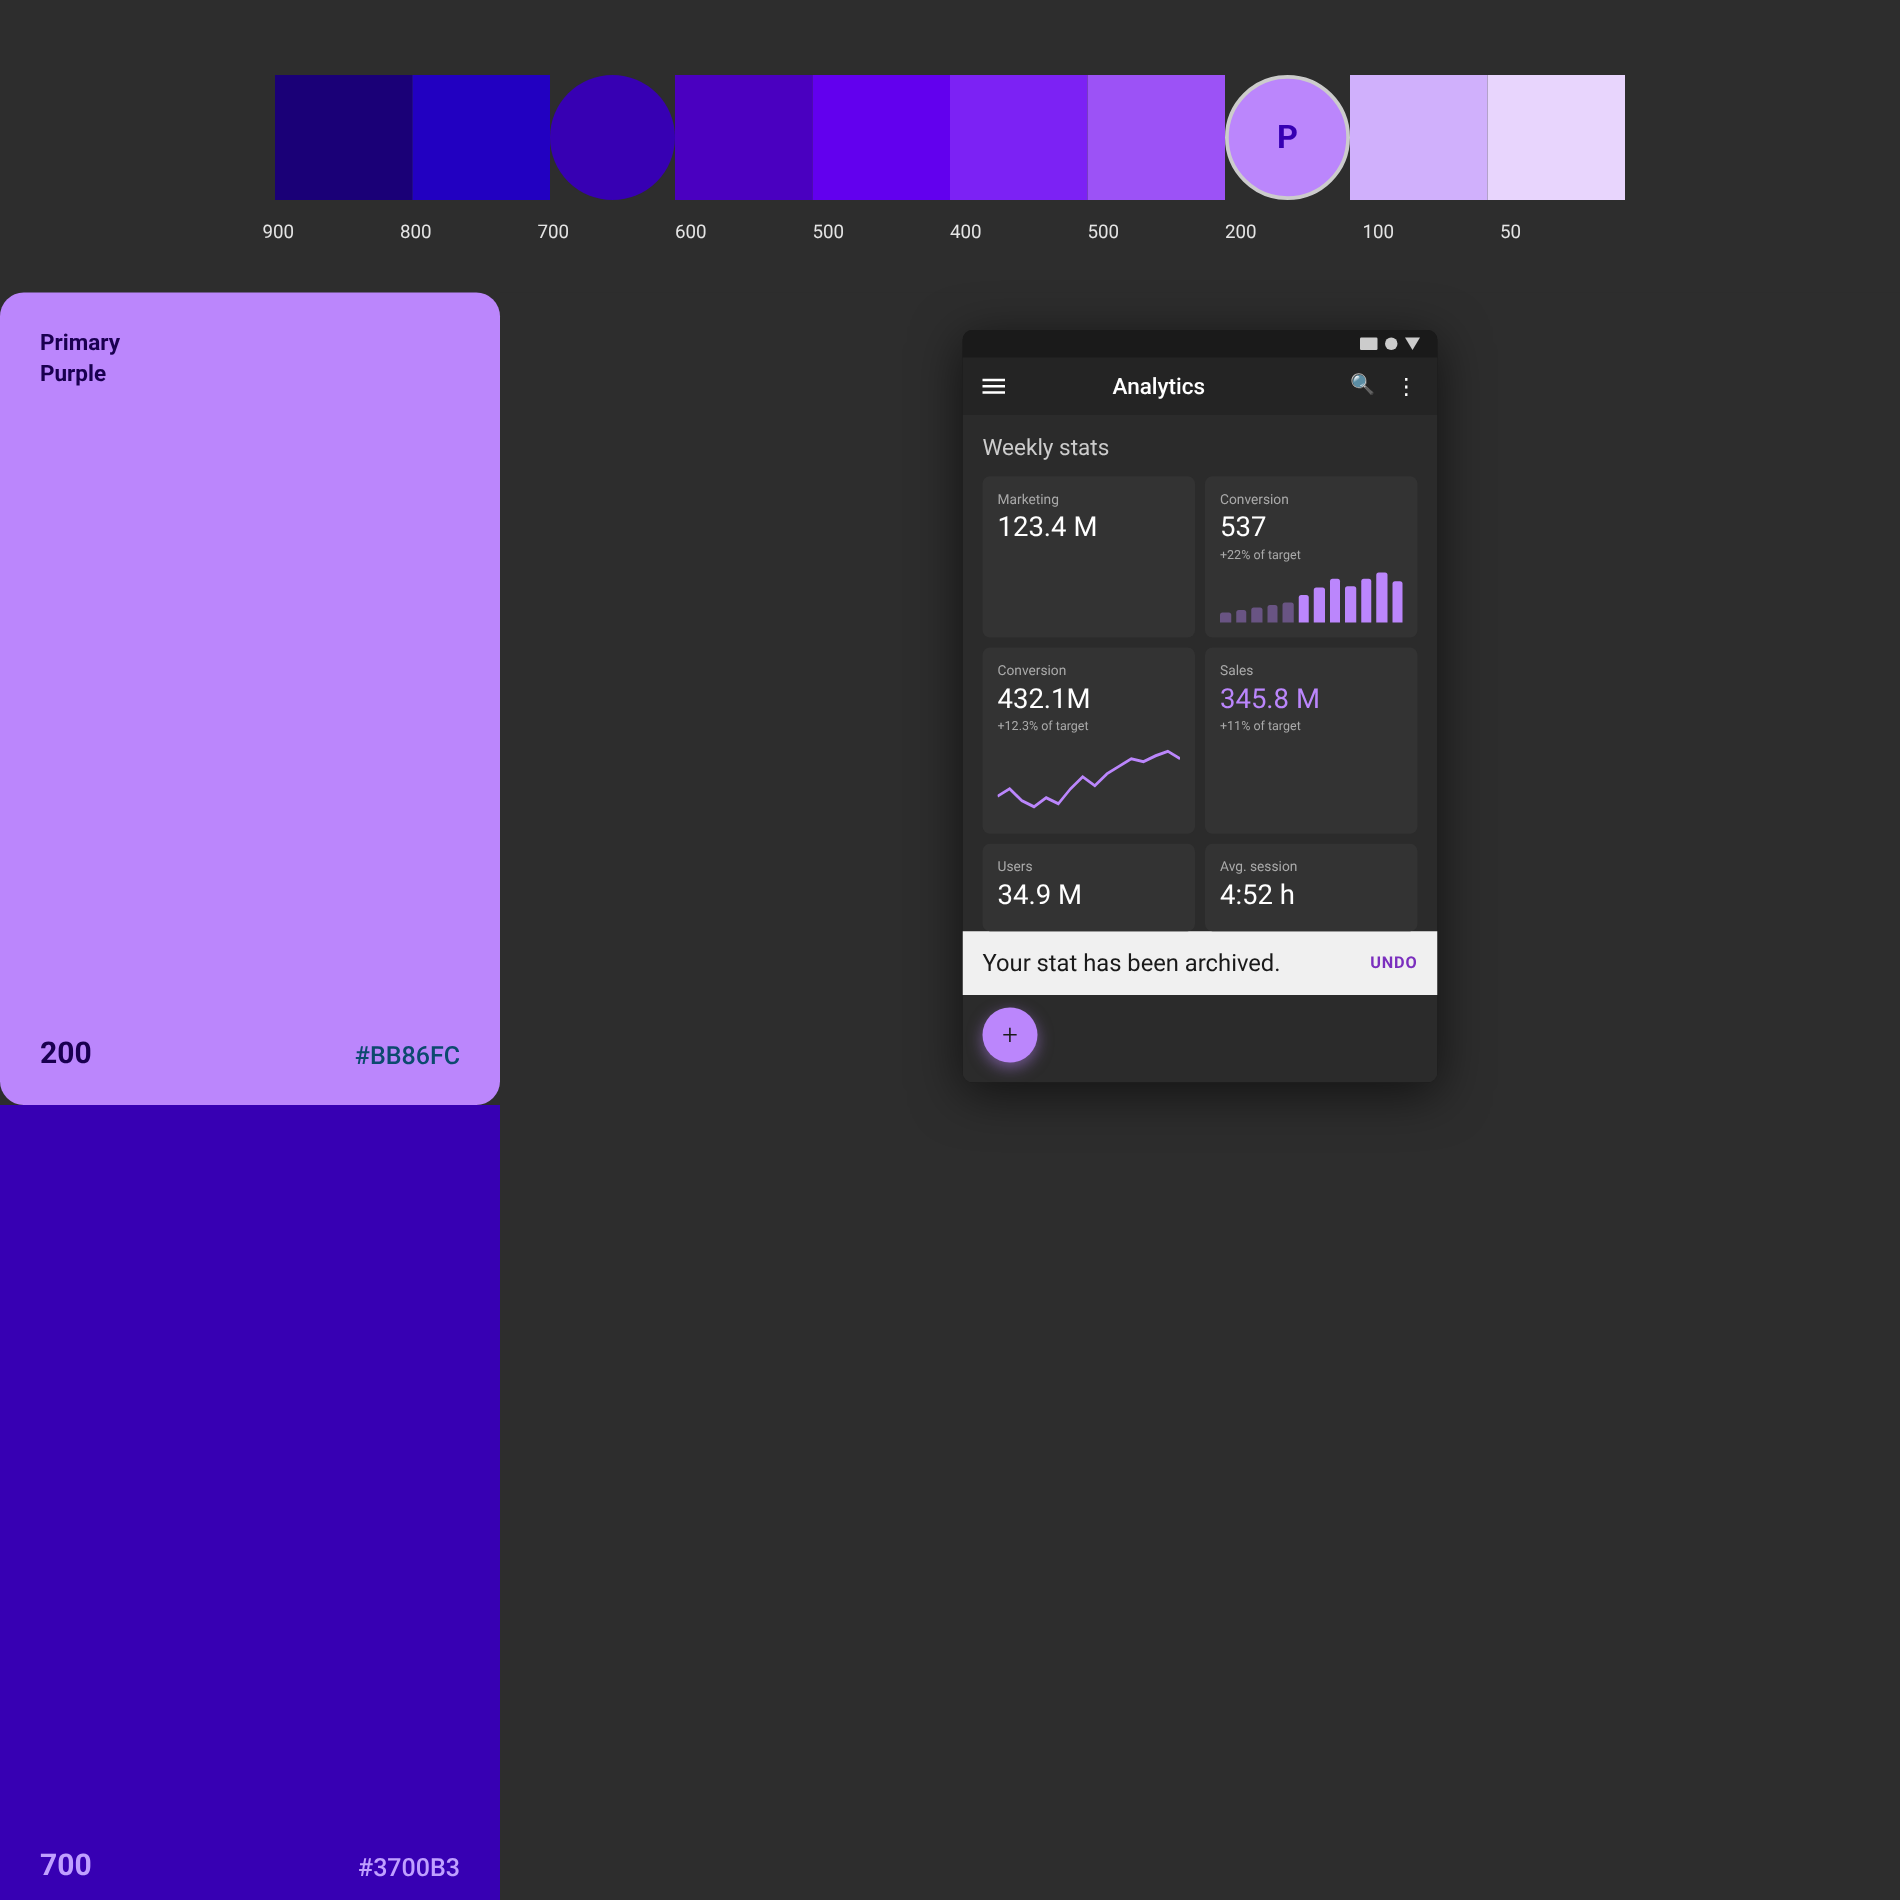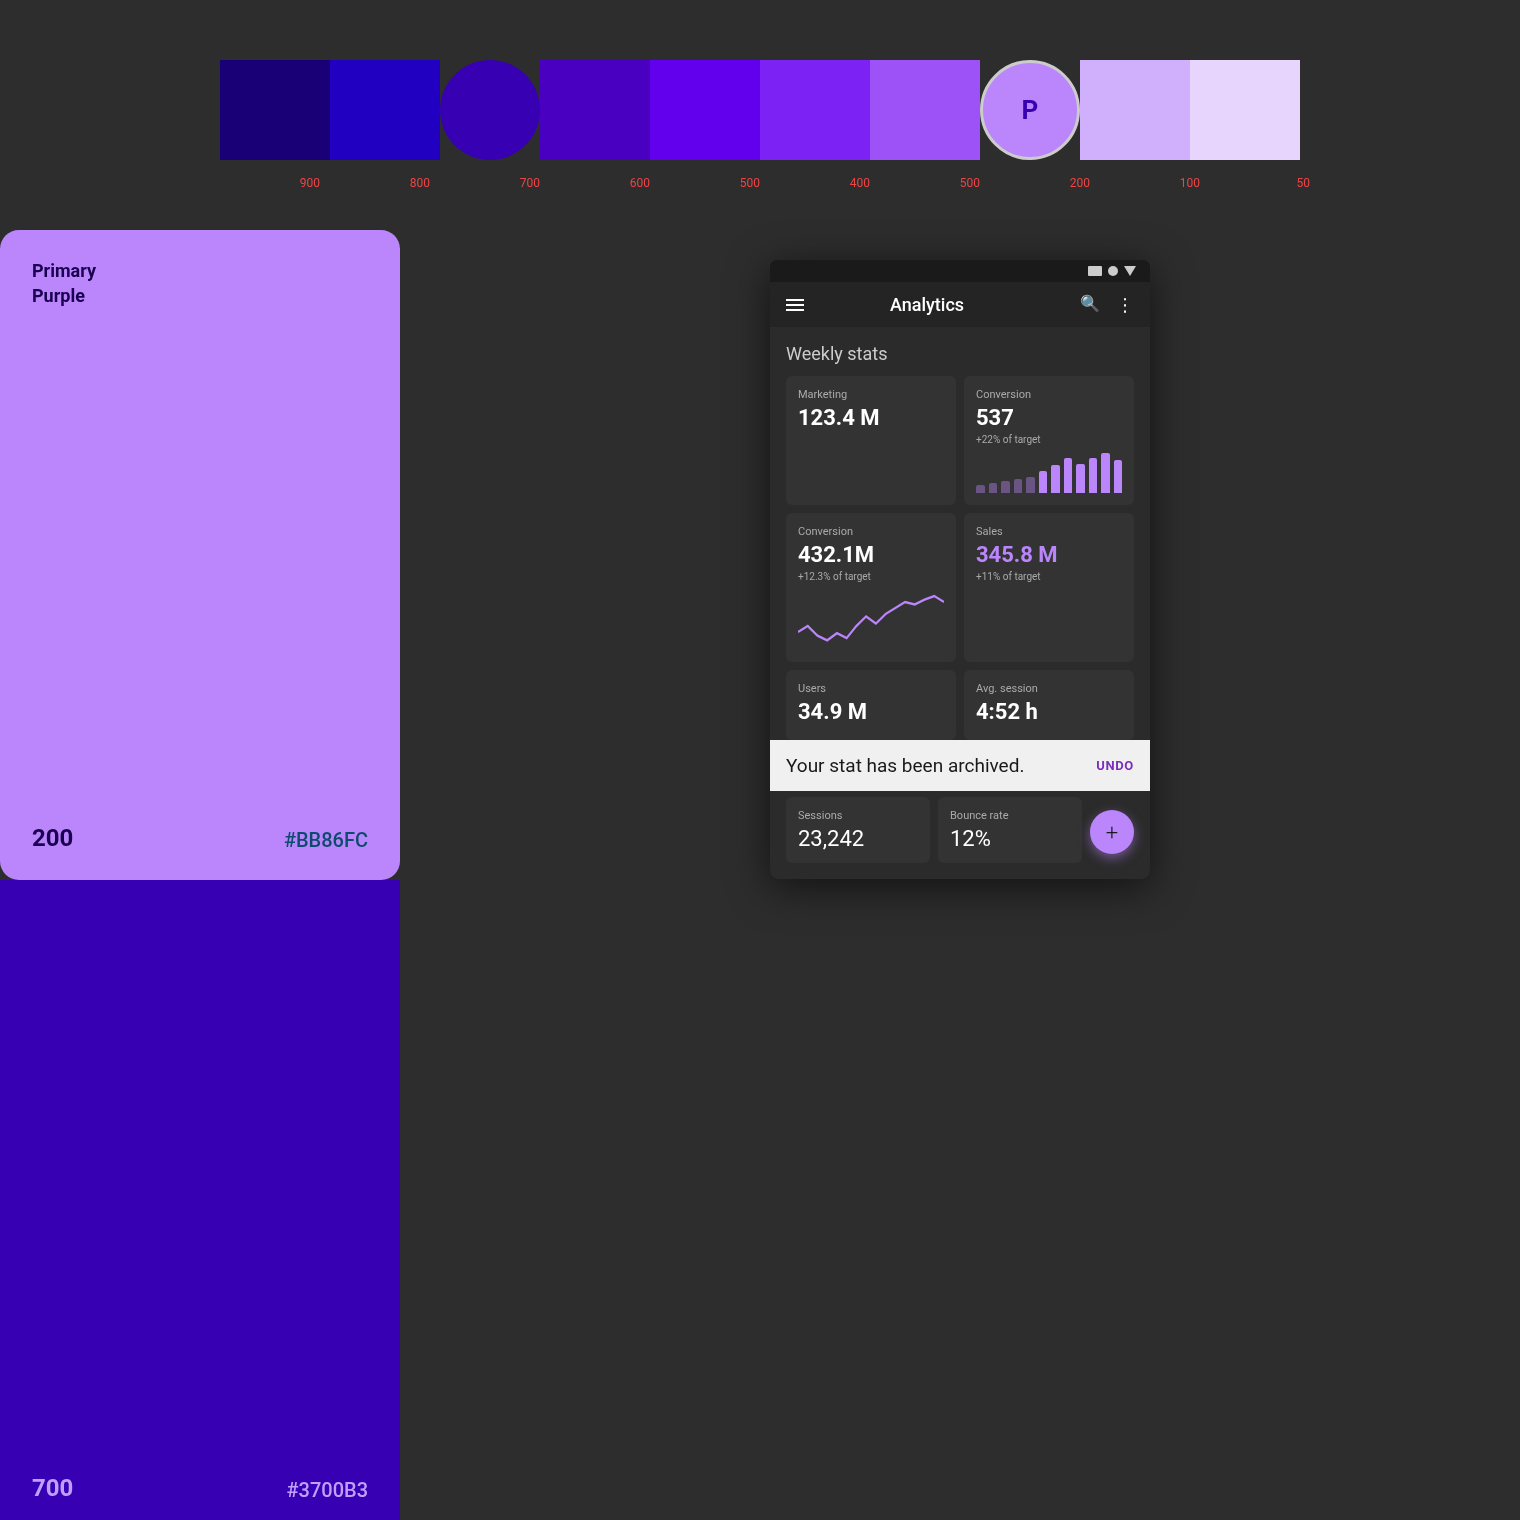--- a/index.html
+++ b/index.html
@@ -36,23 +36,23 @@
       width: 100px;
       height: 100px;
     }
     .palette-labels {
       display: flex;
       gap: 0;
       margin-top: 16px;
     }
     .palette-label {
       width: 110px;
-      text-align: right;
-      font-size: 12px;
-      color: #ef4444;
+      text-align: left;
+      font-size: 15px;
+      color: #e5e5e5;
     }
 
     
     .bottom-section {
       display: flex;
       width: 100%;
       height: calc(1520px - 220px);
     }
 
     
@@ -202,21 +202,21 @@
       padding: 12px;
     }
     .stat-label {
       color: #aaa;
       font-size: 11px;
       margin-bottom: 4px;
     }
     .stat-value {
       color: #fff;
       font-size: 22px;
-      font-weight: 700;
+      font-weight: 400;
       margin-bottom: 4px;
     }
     .stat-value.purple {
       color: #BB86FC;
     }
     .stat-target {
       color: #aaa;
       font-size: 10px;
       margin-bottom: 8px;
     }
@@ -442,30 +442,20 @@
           </div>
 
         </div>
 
         <div class="snackbar">
           <span class="snackbar-text">Your stat has been archived.</span>
           <span class="snackbar-action">UNDO</span>
         </div>
 
         <div style="display:flex; align-items:center; justify-content:space-between; padding-top:10px;">
-          <div class="bottom-stats" style="display:grid; grid-template-columns:1fr 1fr; gap:8px; flex:1; margin-right:8px;">
-            <div class="stat-card">
-              <div class="stat-label">Sessions</div>
-              <div class="stat-value-large">23,242</div>
-            </div>
-            <div class="stat-card">
-              <div class="stat-label">Bounce rate</div>
-              <div class="stat-value-large">12%</div>
-            </div>
-          </div>
           <div class="fab">+</div>
         </div>
 
       </div>
     </div>
   </div>
 
 </div>
 
 </body></html>

